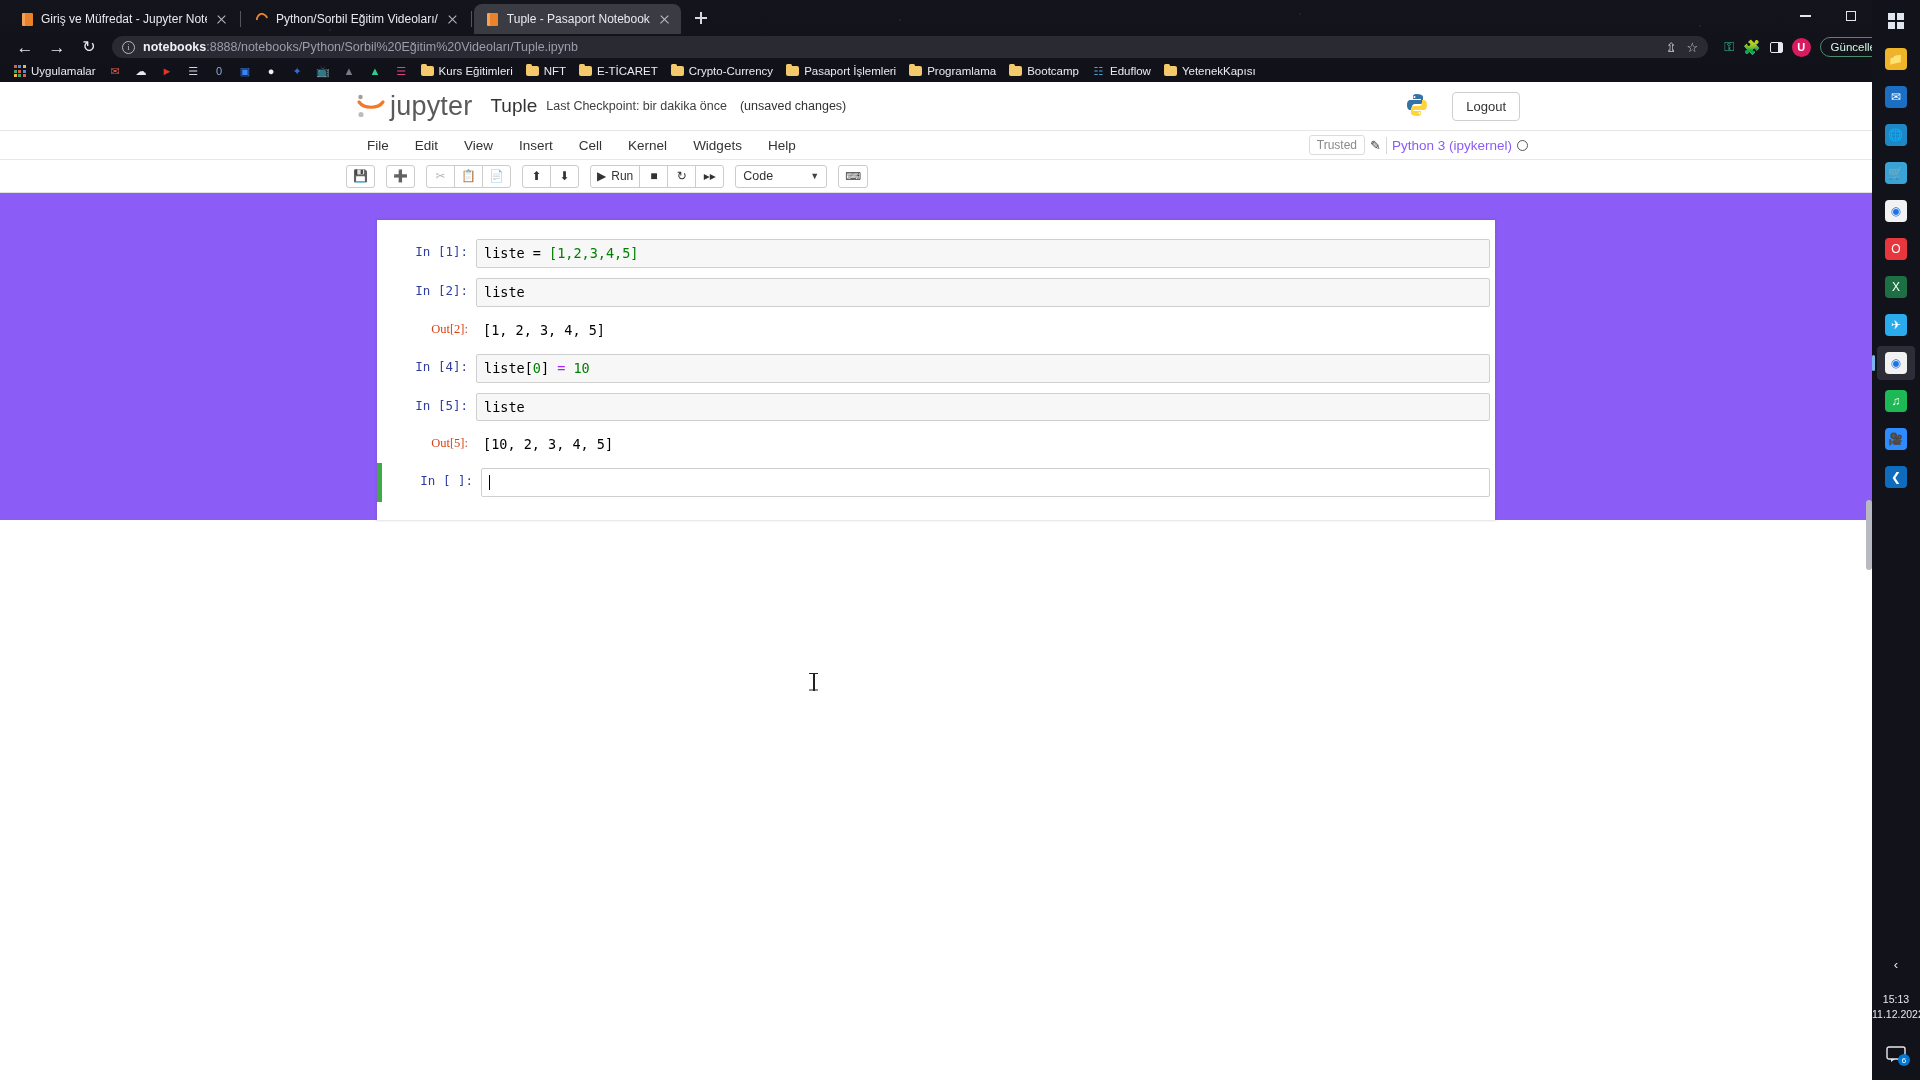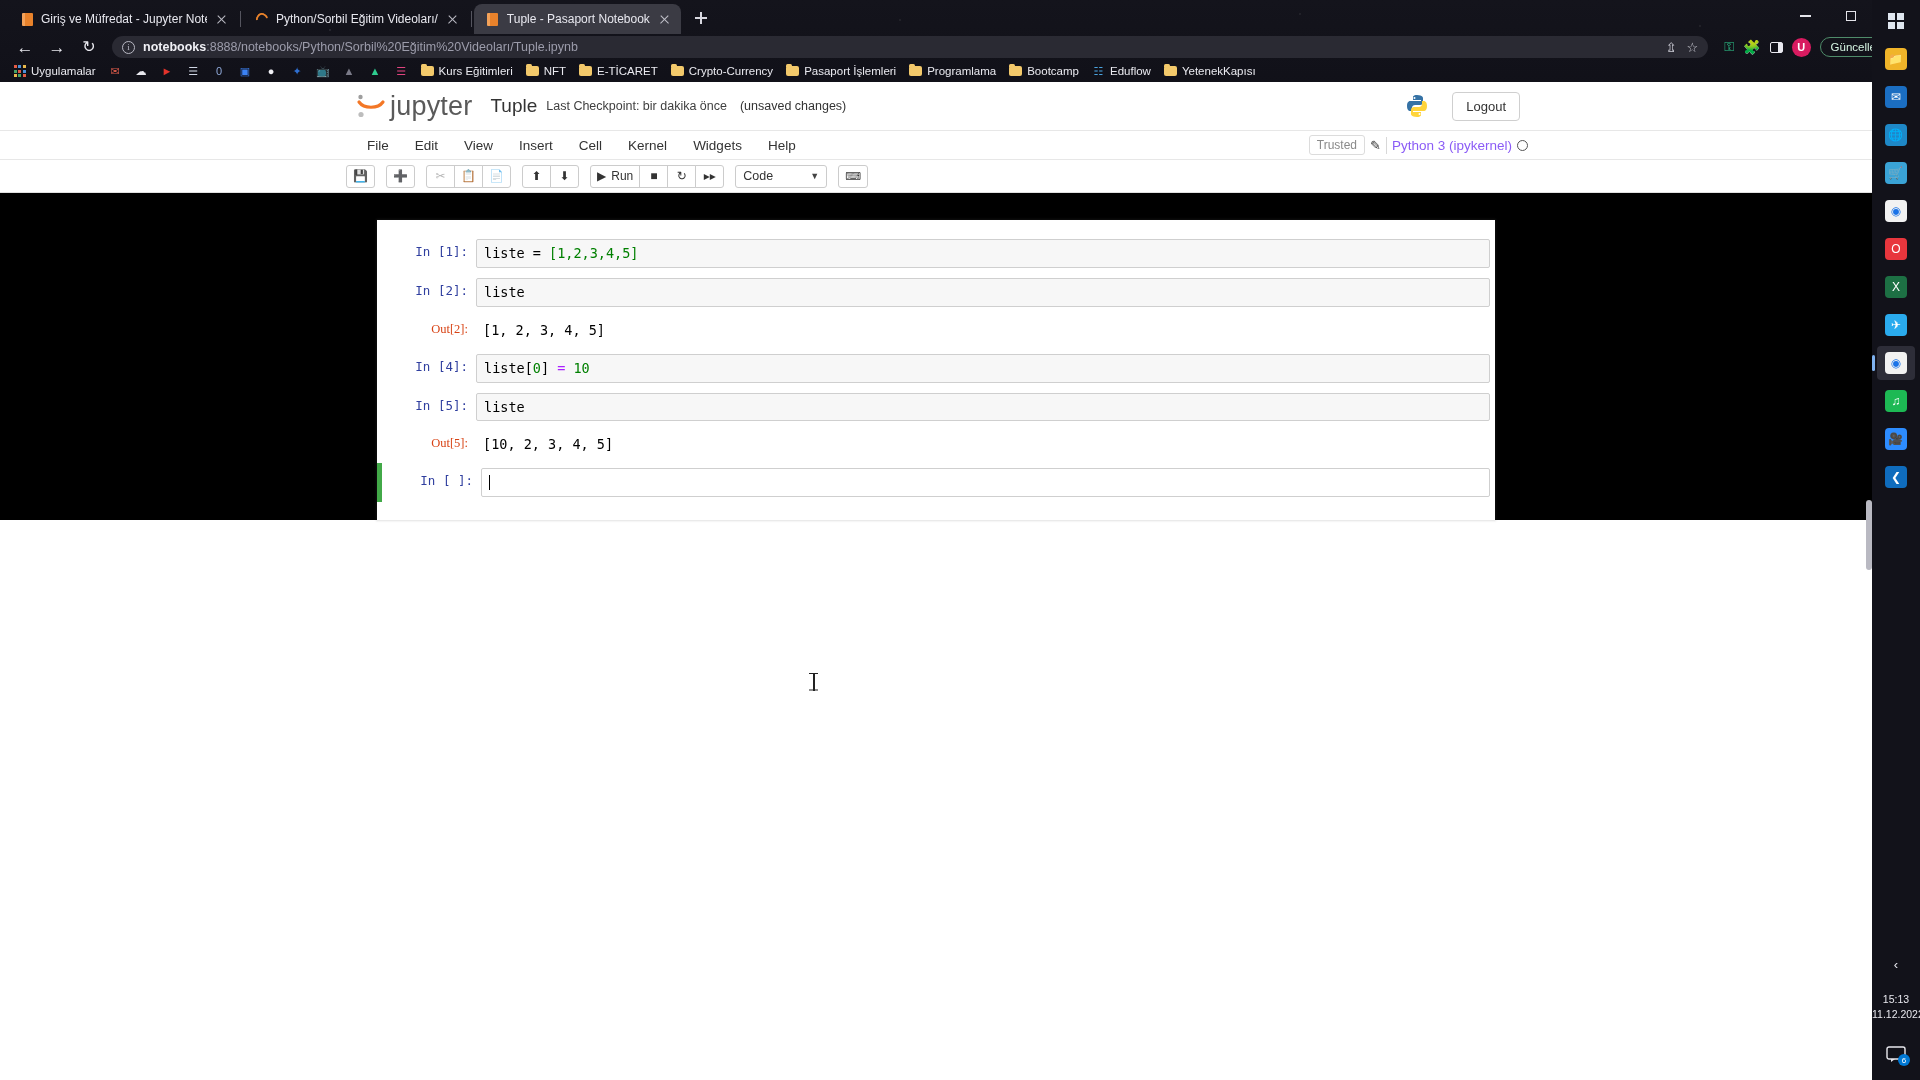--- a/index.html
+++ b/index.html
@@ -169,21 +169,21 @@
   .jp-header {
     height: 49px; border-bottom: 1px solid #e7e7e7; background: #fff;
     display: flex; align-items: center; padding-left: 354px; position: relative;
   }
   .jp-logo { display: flex; align-items: center; gap: 2px; margin-right: 18px; }
   .jp-mark { width: 34px; height: 34px; flex: 0 0 34px; }
   .jp-word { font-size: 27px; color: #5a5a5a; font-weight: 300; letter-spacing: .2px; }
   .nb-name { font-size: 19px; color: #333; margin-right: 9px; }
   .ckpt { font-size: 12.5px; color: #404040; }
   .unsaved { font-size: 12.5px; color: #333; margin-left: 13px; }
-  .hdr-right { margin-left: auto; display: flex; align-items: center; gap: 22px; padding-right: 352px; }
+  .hdr-right { margin-left: auto; display: flex; align-items: flex-start; gap: 22px; padding-right: 352px; }
   .py-logo { width: 26px; height: 26px; }
   .logout-btn {
     border: 1px solid #cfcfcf; border-radius: 4px; background: #fff;
     font-size: 13px; color: #333; padding: 6px 13px;
   }
 
   
   .jp-menubar {
     height: 29px; border-bottom: 1px solid #e7e7e7; background: #fff;
     display: flex; align-items: center; padding-left: 354px; position: relative;
@@ -217,21 +217,21 @@
   .tb-ico.dim { color: #b4b4b4; }
   .cell-type {
     height: 23px; border: 1px solid #cccccc; border-radius: 3px; background: #fff;
     width: 92px; display: flex; align-items: center; padding: 0 7px;
     font-size: 12.5px; color: #333; position: relative;
   }
   .chev { margin-left: auto; font-size: 9px; color: #444; }
   .kbd-ico { font-size: 11px; }
 
   
-  .nb-body { background: #000000; padding-top: 27px; }
+  .nb-body { background: #8b5cf6; padding-top: 27px; }
   .nb-sheet {
     width: 1118px; margin: 0 auto; background: #fff;
     box-shadow: 0 0 2px 1px rgba(87,87,87,.18);
     padding: 14px 0 18px;
   }
   .cell { display: flex; padding: 5px 5px; position: relative; }
   .cell.selected { border-left: 5px solid #42a948; background: #fff; }
   .cell.selected .prompt { padding-left: 0px; }
   .prompt {
     flex: 0 0 94px; text-align: right; padding-right: 8px; padding-top: 5px;

